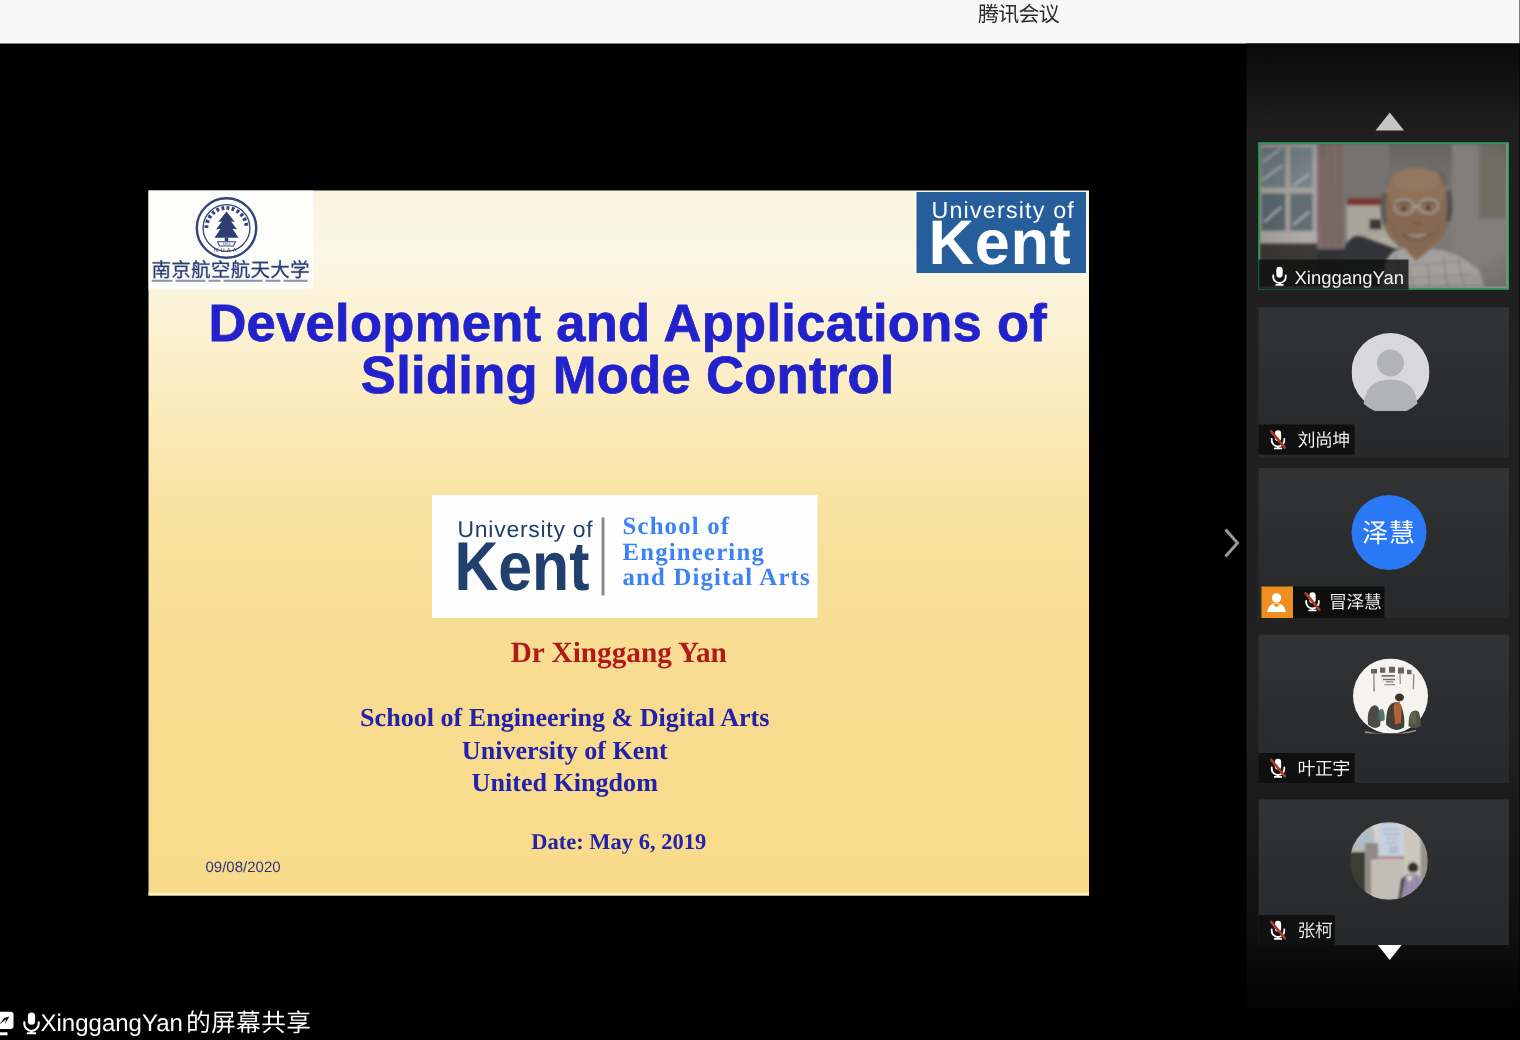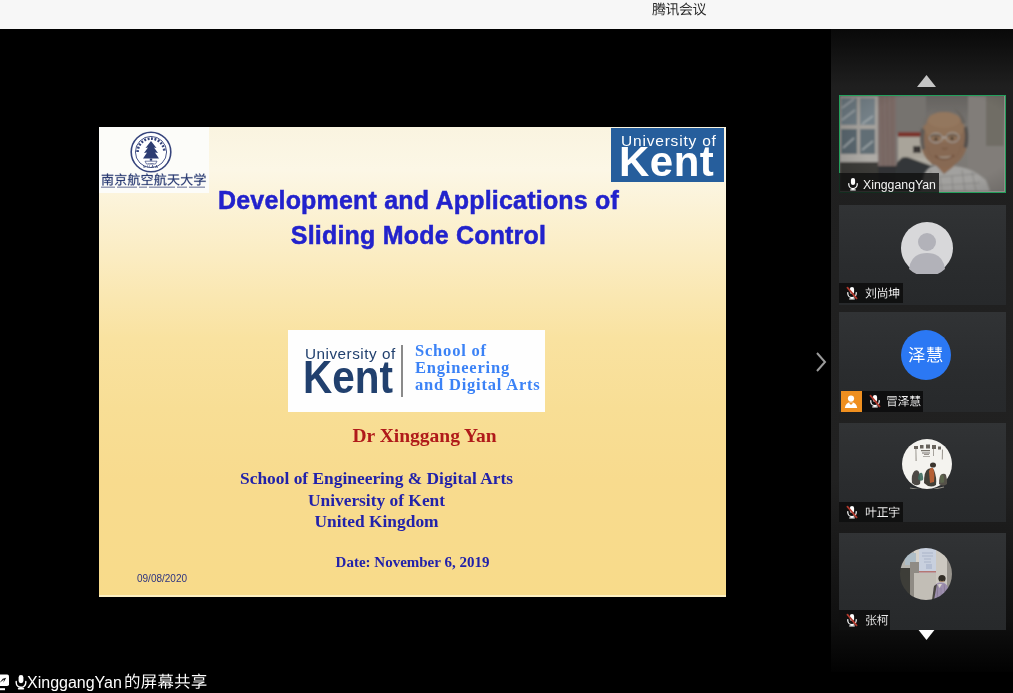--- a/index.html
+++ b/index.html
@@ -47,34 +47,34 @@
         <rect x="48" y="0.5" width="26" height="1.4"></rect>
         <rect x="76" y="0.5" width="10" height="1.4"></rect>
         <rect x="88" y="0.5" width="16" height="1.4"></rect>
       </g>
 <rect x="0" y="0.4" width="105" height="1.7" fill="none"></rect>
 </svg>
 <div class="abs" style="left:512px;top:1px;width:113px;height:54px;background:#265e9c;color:#fff">
 <div class="abs" style="left:10px;top:4px;font-size:15.5px;letter-spacing:0.8px">University of</div>
 <div class="abs" style="left:8px;top:12.5px;font-size:42px;font-weight:bold;letter-spacing:0.5px;line-height:1">Kent</div>
 </div>
-<div class="abs" style="left:6px;top:56px;width:627px;text-align:center;color:#2222cc;
-font-weight:bold;font-size:25px;line-height:34.5px;letter-spacing:0.2px;-webkit-text-stroke:0.5px #2222cc">Development and Applications of<br>Sliding Mode Control</div>
+<div class="abs" style="left:6px;top:72px;width:627px;text-align:center;color:#2222cc;
+font-weight:bold;font-size:35px;line-height:34.5px;letter-spacing:0.2px;-webkit-text-stroke:0.5px #2222cc">Development and Applications of<br>Sliding Mode Control</div>
 <div class="abs" style="left:189px;top:203px;width:257px;height:82px;background:#fefefe">
 <div class="abs" style="left:17px;top:15px;font-size:15.3px;color:#21406e;letter-spacing:0.5px">University of</div>
 <div class="abs" style="left:15px;top:24px;font-size:46px;font-weight:bold;color:#21406e;line-height:1;transform:scaleX(0.88);transform-origin:0 0">Kent</div>
 <div class="abs" style="left:113px;top:15px;width:1.5px;height:52px;background:#8a8a8a"></div>
 <div class="abs" style="left:127px;top:11.5px;font-size:16.5px;line-height:17.3px;font-weight:bold;color:#3b82f6;font-family:'Liberation Serif',serif;letter-spacing:0.8px">School of<br>Engineering<br>and Digital Arts</div>
 </div>
-<div class="abs" style="left:12px;top:297.5px;width:627px;text-align:center;color:#b01a1a;
+<div class="abs" style="left:0;top:297.5px;width:627px;text-align:center;color:#b01a1a;
 font-family:'Liberation Serif',serif;font-weight:bold;font-size:19.5px">Dr Xinggang Yan</div>
 <div class="abs" style="left:0;top:341px;width:555px;text-align:center;color:#2222aa;
 font-family:'Liberation Serif',serif;font-weight:bold;font-size:17.4px;line-height:21.5px">School of Engineering &amp; Digital Arts<br>University of Kent<br>United Kingdom</div>
 <div class="abs" style="left:0;top:426.5px;width:627px;text-align:center;color:#2222aa;
-font-family:'Liberation Serif',serif;font-weight:bold;font-size:15px">Date: November 6, 2019</div>
+font-family:'Liberation Serif',serif;font-weight:bold;font-size:15px">Date: May 6, 2019</div>
 <div class="abs" style="left:38px;top:445.5px;font-size:10px;color:#2c3380">09/08/2020</div>
 <div class="abs" style="left:0;top:467.5px;width:627px;height:2.5px;background:#fdf0c2"></div>
 </div>
 <svg class="abs" style="left:814px;top:351px" width="14" height="22" viewBox="0 0 14 22">
 <polyline points="3,2 11,11 3,20" fill="none" stroke="#9a9a9a" stroke-width="2"></polyline>
   </svg>
 <div class="abs" style="left:831px;top:29px;width:182px;height:643px;
 background:linear-gradient(180deg,#090909 0%,#1f1f1f 9%,#212121 70%,#101010 92%,#020202 100%)"></div>
 <svg class="abs" style="left:916px;top:74px" width="21" height="15" viewBox="0 0 21 15">
 <polygon points="10.5,1 20,13 1,13" fill="#c5c5c5"></polygon>

